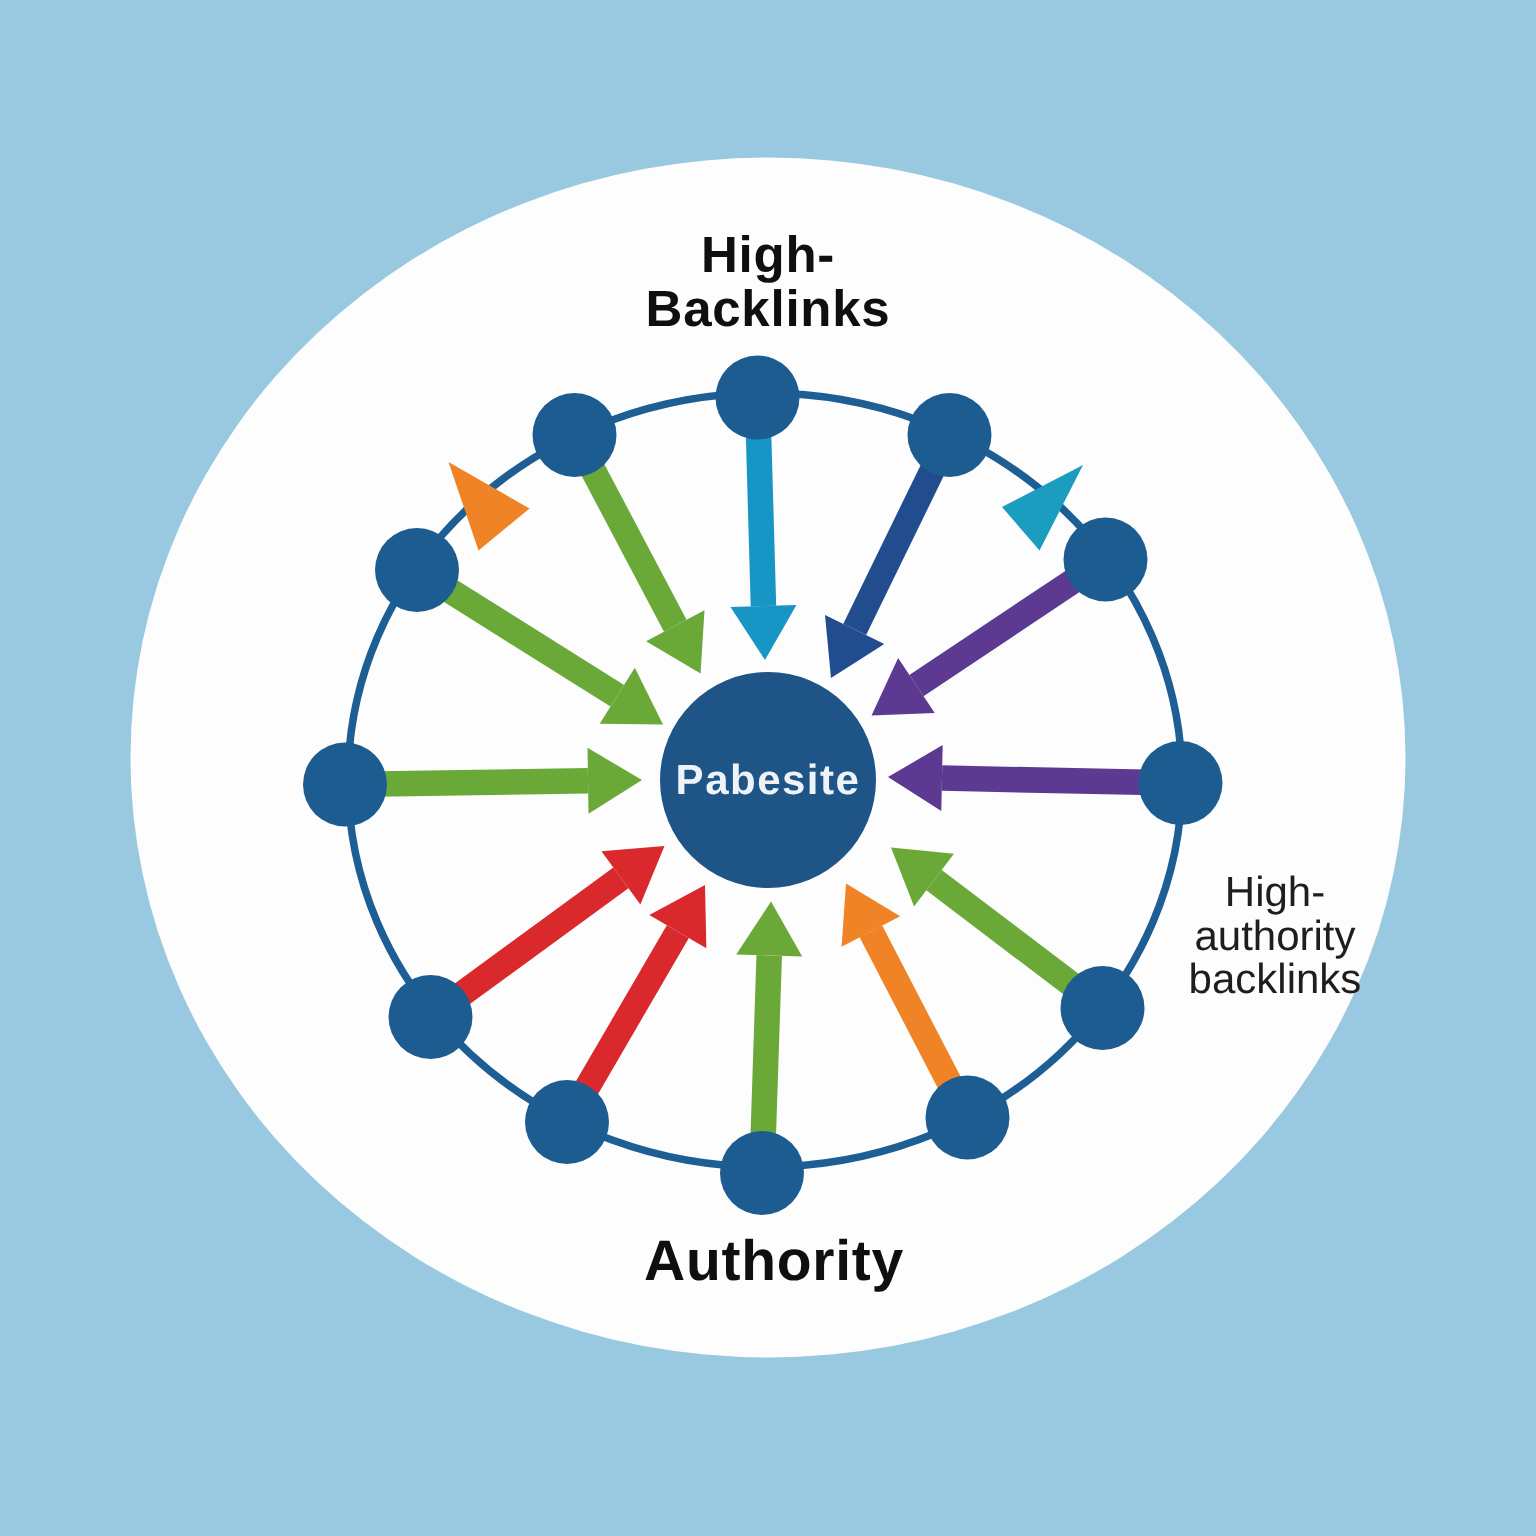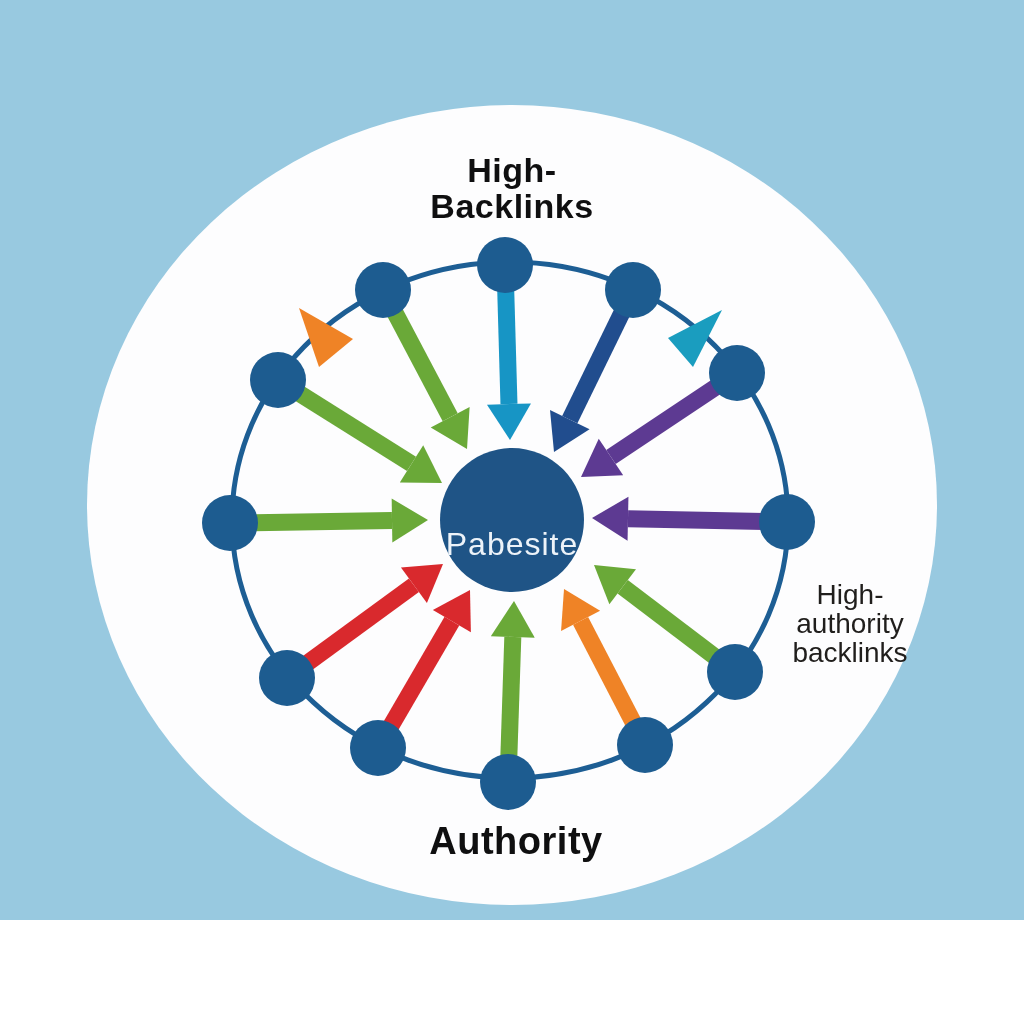--- a/index.html
+++ b/index.html
@@ -1,38 +1,38 @@
 <!DOCTYPE html>
 <html><head>
 <meta charset="utf-8">
 <style>
   html,body{margin:0;padding:0;}
   .stage{
-    position:relative;width:1024px;height:920px;overflow:hidden;
+    position:relative;width:1024px;height:1024px;overflow:hidden;
     font-family:"Liberation Sans", sans-serif;
   }
   .stage svg{position:absolute;left:0;top:0;}
   .label{position:absolute;white-space:nowrap;}
   .label-top{
     left:512px;top:152px;transform:translateX(-50%);
     text-align:center;font-weight:bold;font-size:34px;line-height:36px;
     color:#0f0f10;letter-spacing:0.5px;
   }
   .label-bottom{
     left:516px;top:820px;transform:translateX(-50%);
     font-weight:bold;font-size:38px;color:#0f0f10;letter-spacing:0.5px;
   }
   .label-right{
     left:850px;top:580px;transform:translateX(-50%);
     text-align:center;font-weight:400;font-size:28px;line-height:29px;
     color:#201e1c;
   }
   .label-center{
-    left:512px;top:544px;transform:translate(-50%,-50%);
-    font-weight:normal;font-size:32px;color:#edf3f9;letter-spacing:1px;
+    left:512px;top:520px;transform:translate(-50%,-50%);
+    font-weight:bold;font-size:28px;color:#edf3f9;letter-spacing:1px;
   }
 </style>
 </head>
 <body>
 
 <div class="stage">
 
   <svg id="diagram" width="1024" height="1024" viewBox="0 0 1024 1024">
       <rect x="0" y="0" width="1024" height="1024" fill="#98c9e0"></rect>
       <ellipse cx="512" cy="505" rx="425" ry="400" fill="#fdfdfe"></ellipse>

